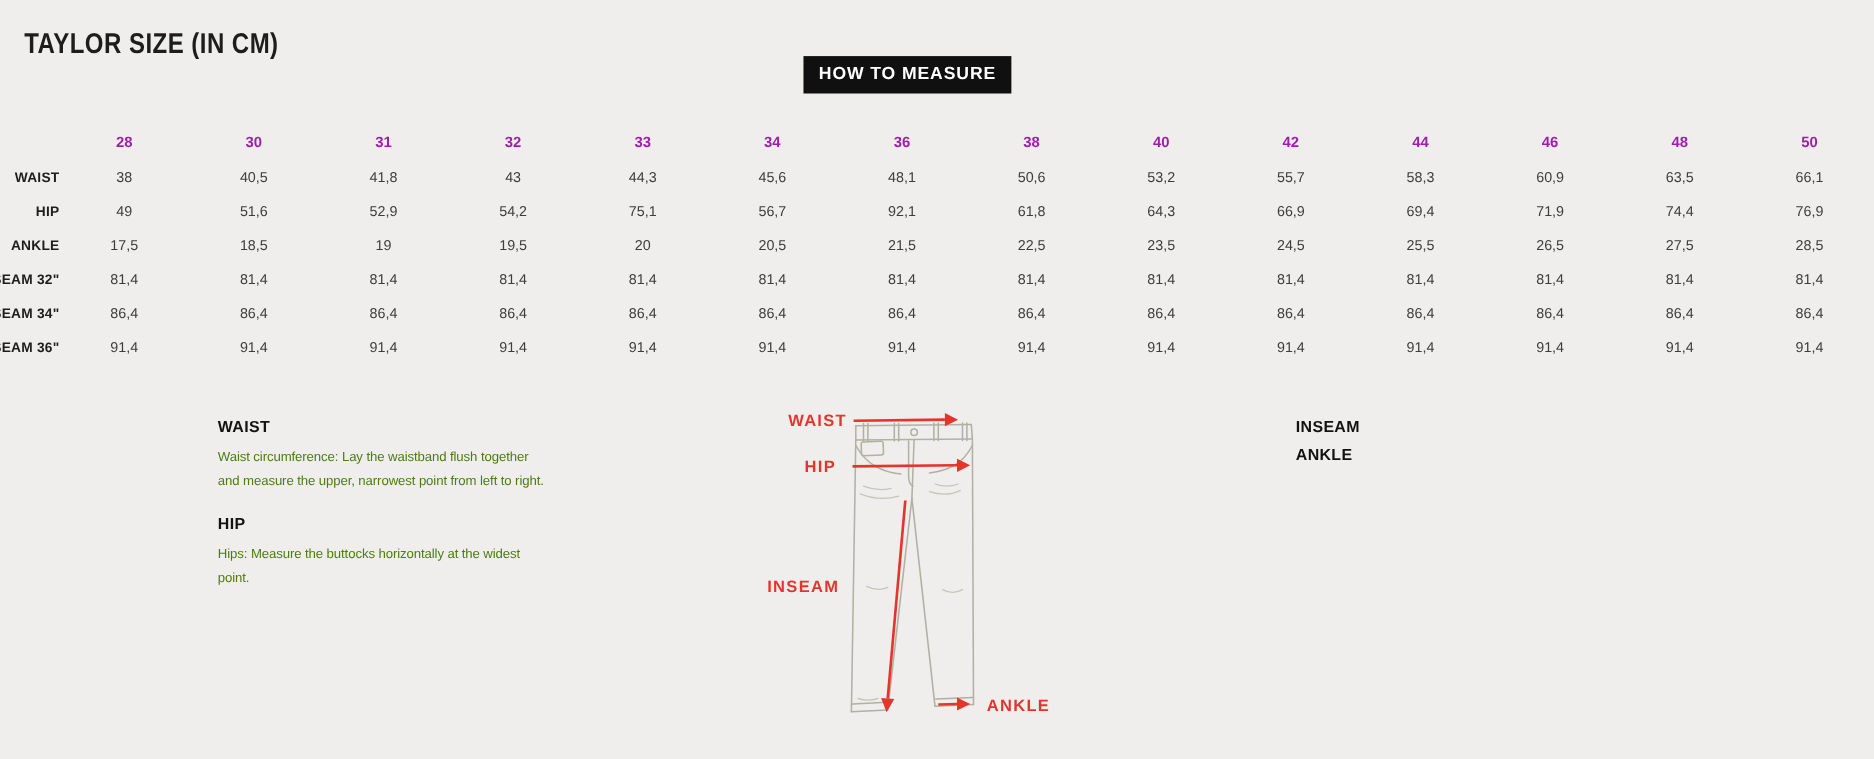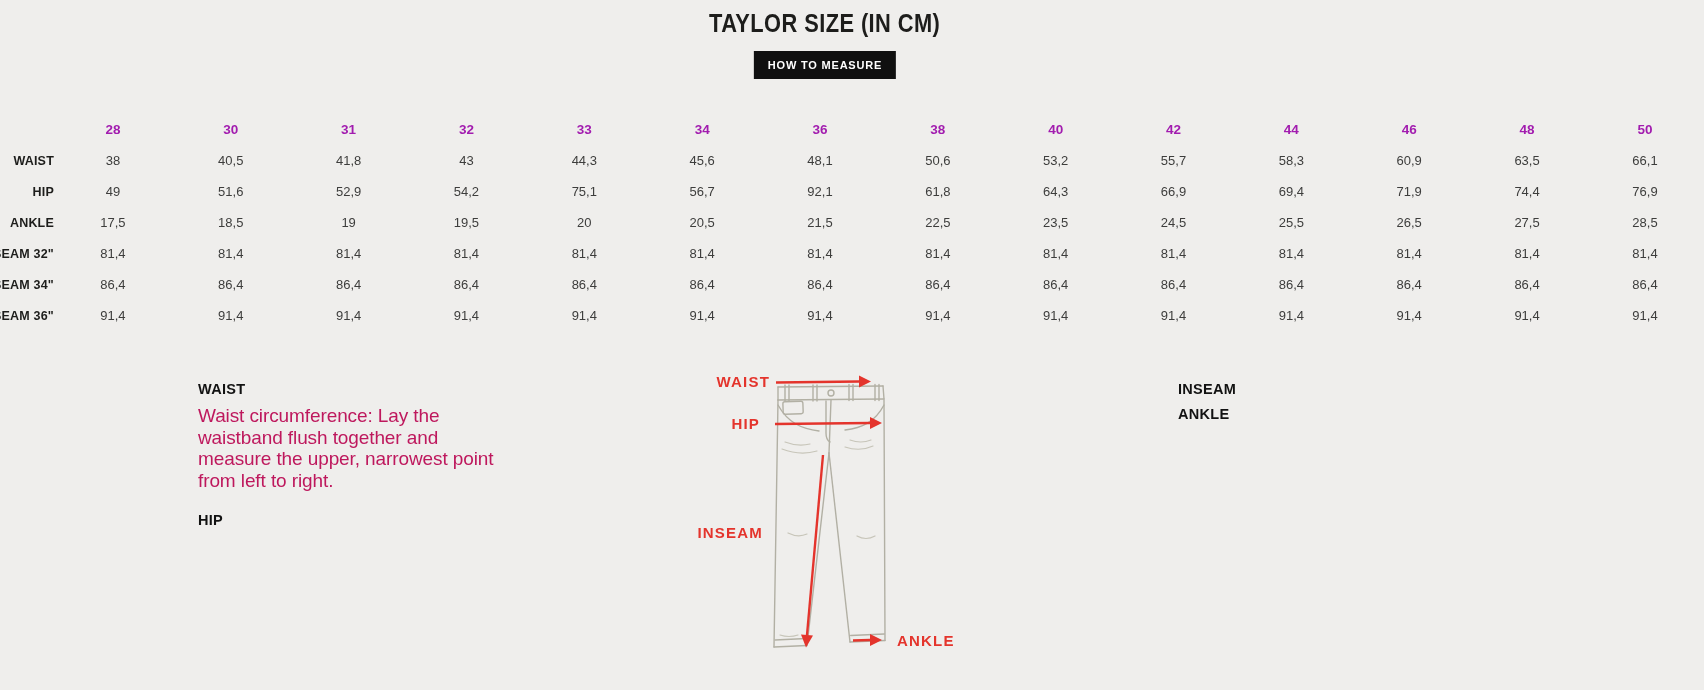--- a/index.html
+++ b/index.html
@@ -2,30 +2,30 @@
 <html><head>
 <meta charset="utf-8">
 <style>
   html,body{margin:0;padding:0;}
   body{
     width:1704px;height:690px;position:relative;overflow:hidden;
     background:#efeeec;color:#1d1d1b;
     font-family:"Liberation Sans","DejaVu Sans",sans-serif;
   }
   
-  .title-wrap{position:absolute;top:8px;left:0;width:1650px;text-align:center;}
+  .title-wrap{position:absolute;top:24px;left:0;width:1650px;}
   .title-text{
     display:inline-block;font-size:26px;font-weight:700;letter-spacing:.5px;
     transform:scaleX(.84);transform-origin:center;white-space:nowrap;font-stretch:condensed;
   }
   
   .htm-btn{
     position:absolute;top:51px;left:825px;transform:translateX(-50%);
     background:#101010;color:#fff;border:none;cursor:pointer;
-    font-family:inherit;font-size:11px;font-weight:700;letter-spacing:.8px;
+    font-family:inherit;font-size:16px;font-weight:700;letter-spacing:.8px;
     padding:8px 14px;font-stretch:condensed;white-space:nowrap;
   }
   
   .size-table{
     position:absolute;top:114px;left:-14px;width:1718px;
     border-collapse:collapse;table-layout:fixed;
   }
   .size-table th,.size-table td{
     height:31px;padding:0;margin:0;vertical-align:middle;text-align:center;border:none;
   }
@@ -39,22 +39,22 @@
   }
   
   .desc{position:absolute;top:380px;width:300px;}
   .desc-left{left:198px;}
   .desc-right{left:1178px;}
   .desc h3{
     font-size:14.5px;font-weight:700;line-height:18px;margin:0 0 7px;
     letter-spacing:.3px;font-stretch:condensed;color:#121212;
   }
   .desc p{
-    font-size:19px;line-height:21.5px;letter-spacing:-.1px;
-    margin:0 0 20px;color:#be185d;
+    font-size:12px;line-height:21.5px;letter-spacing:-.1px;
+    margin:0 0 20px;color:#4d7c0f;
   }
   
   .diagram{position:absolute;left:630px;top:335px;width:320px;height:335px;overflow:visible;}
   .dlabel{
     font-family:"Liberation Sans","DejaVu Sans",sans-serif;
     font-size:15px;font-weight:700;letter-spacing:1.2px;fill:#e4342c;font-stretch:condensed;
   }
   .jeans{stroke:#b2b0a4;stroke-width:1.4;fill:none;stroke-linecap:round;stroke-linejoin:round;}
   .jeans-light{stroke:#c7c5b9;stroke-width:1.2;fill:none;stroke-linecap:round;}
   .redline{stroke:#e4342c;stroke-width:2.4;}
@@ -204,20 +204,21 @@
         <td>91,4</td>
         <td>91,4</td>
       </tr>
     </tbody>
 </table>
 
 <div class="desc desc-left">
   <h3>WAIST</h3>
   <p>Waist circumference: Lay the waistband flush together and measure the upper, narrowest point from left to right.</p>
   <h3>HIP</h3>
+  <p>Hips: Measure the buttocks horizontally at the widest point.</p>
 </div>
 
 <div class="desc desc-right">
   <h3>INSEAM</h3>
   <h3>ANKLE</h3>
 </div>
 
 <svg class="diagram" viewBox="0 0 320 335">
 
   <g class="jeans">

